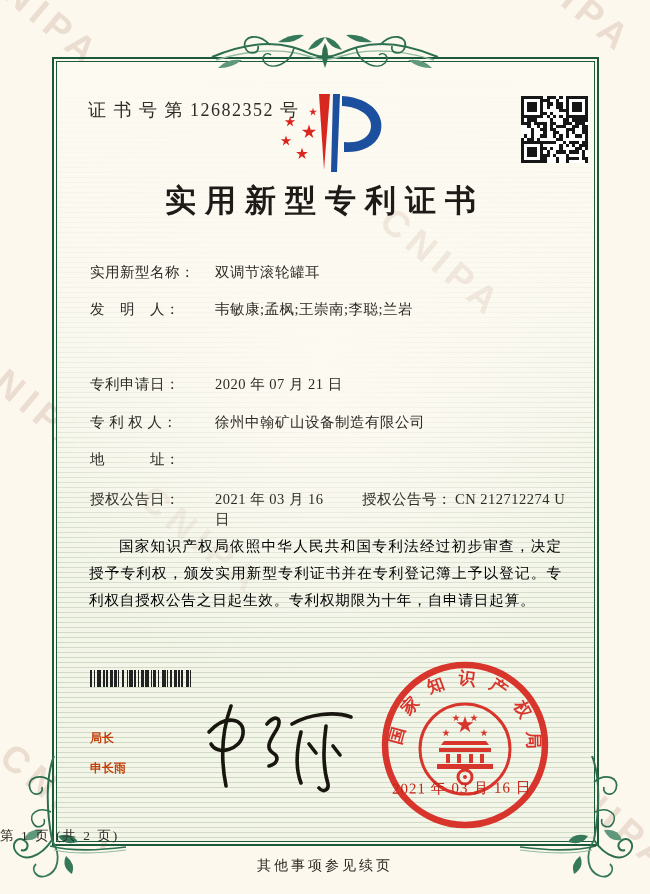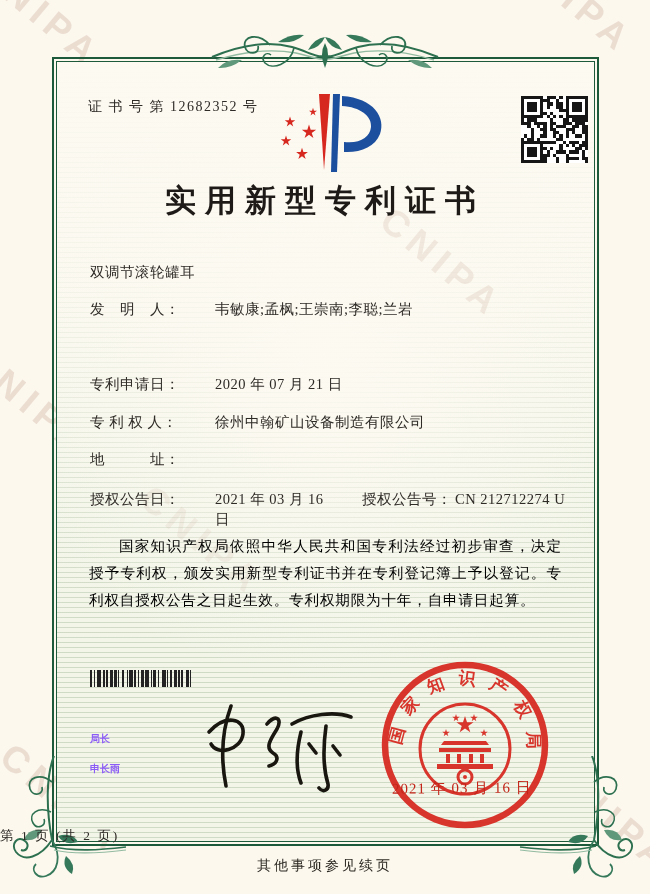--- a/index.html
+++ b/index.html
@@ -28,21 +28,21 @@
       linear-gradient(180deg, rgba(253,250,242,.98) 0%, rgba(253,250,242,.75) 28%, rgba(253,250,242,.15) 55%, rgba(253,250,242,0) 75%),
       repeating-linear-gradient(180deg, rgba(150,175,140,.38) 0 1px, rgba(244,246,233,0) 1px 5px),
       #f3f5e9;
   }
   
   .orn{position:absolute;z-index:3;pointer-events:none}
   .orn-top{left:208px;top:30px}
   .orn-bl{left:6px;top:756px}
   .orn-br{left:518px;top:756px;transform:scaleX(-1)}
   
-  .cert-no{position:absolute;left:88px;top:98px;font-size:14px;letter-spacing:1.5px;z-index:4}
+  .cert-no{position:absolute;left:88px;top:98px;font-size:18px;letter-spacing:1.5px;z-index:4}
   .logo{position:absolute;left:252px;top:90px;z-index:4}
   .qr{
     position:absolute;left:521px;top:96px;width:67.2px;height:67.2px;z-index:4;
     display:grid;grid-template-columns:repeat(21,1fr);grid-template-rows:repeat(21,1fr);
     background:#fff;
   }
   .qr i{display:block}
   .qr i.on{background:#161616}
   .title{
     position:absolute;left:0;right:0;top:180px;text-align:center;
@@ -61,22 +61,22 @@
     margin:16px;text-indent:2.05em;text-align:justify;
     font-size:14.6px;line-height:26.8px;letter-spacing:.8px;color:#000000;
   }
   
   .barcode{position:absolute;left:90px;top:670px;width:172px;height:17px;display:flex;z-index:4}
   .barcode i{display:block;height:100%;background:#222}
   .barcode i.sp{background:transparent}
   
   .director{
     position:absolute;left:90px;top:724px;z-index:4;
-    font-family:Liberation Sans, sans-serif;
-    font-size:10px;font-weight:bold;line-height:30px;color:#8b5cf6;
+    font-family:Liberation Mono, monospace;
+    font-size:12px;font-weight:bold;line-height:30px;color:#c2410c;
   }
   .sig{position:absolute;left:195px;top:696px;z-index:4}
   
   .seal{position:absolute;left:377px;top:657px;z-index:5;opacity:.93}
   .seal-text{font-size:17px;font-weight:bold;letter-spacing:13px;fill:#d7281f;
     font-family:"Liberation Serif","DejaVu Serif",serif}
   .seal-date{
     position:absolute;left:392px;top:779px;z-index:6;
     font-size:15px;letter-spacing:1px;color:#c32418;transform:rotate(-.6deg);
   }
@@ -603,20 +603,21 @@
     <i></i>
     <i></i>
     <i></i>
     <i></i>
     <i class="on"></i>
   </div>
 
 <div class="title">实用新型专利证书</div>
 
 <div class="row" style="top:262px">
+  <span class="flabel">实用新型名称：</span>
   <span class="fvalue">双调节滚轮罐耳</span>
 </div>
 <div class="row" style="top:299px">
   <span class="flabel">发　明　人：</span>
   <span class="fvalue">韦敏康;孟枫;王崇南;李聪;兰岩</span>
 </div>
 <div class="row" style="top:337px">
 </div>
 <div class="row" style="top:374px">
   <span class="flabel">专利申请日：</span>

